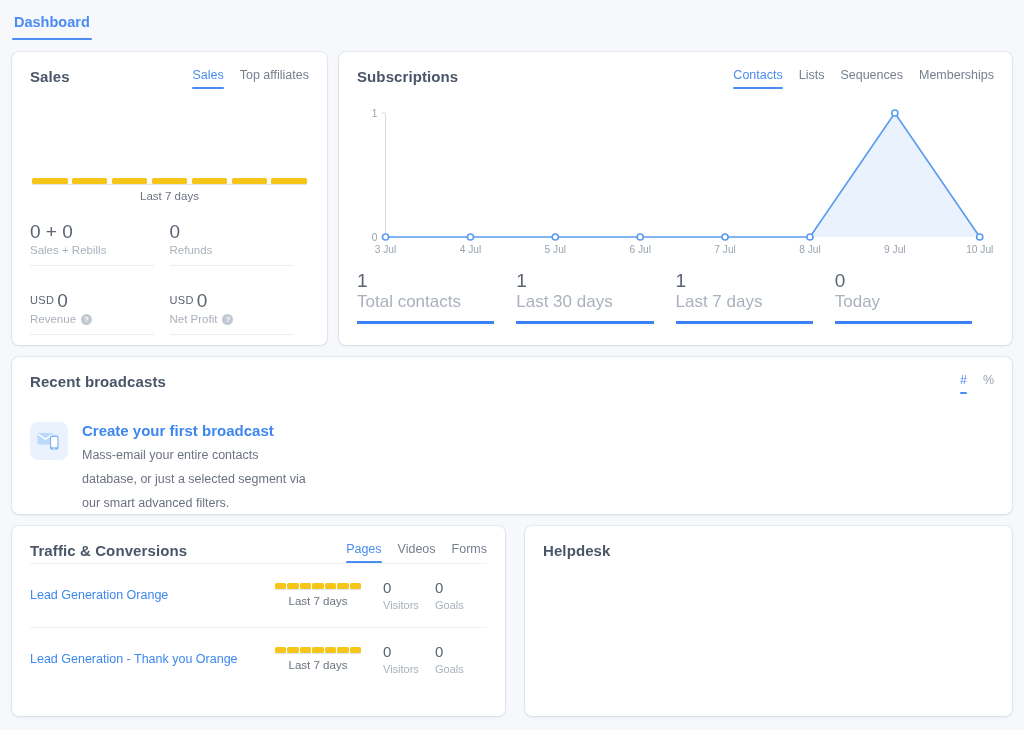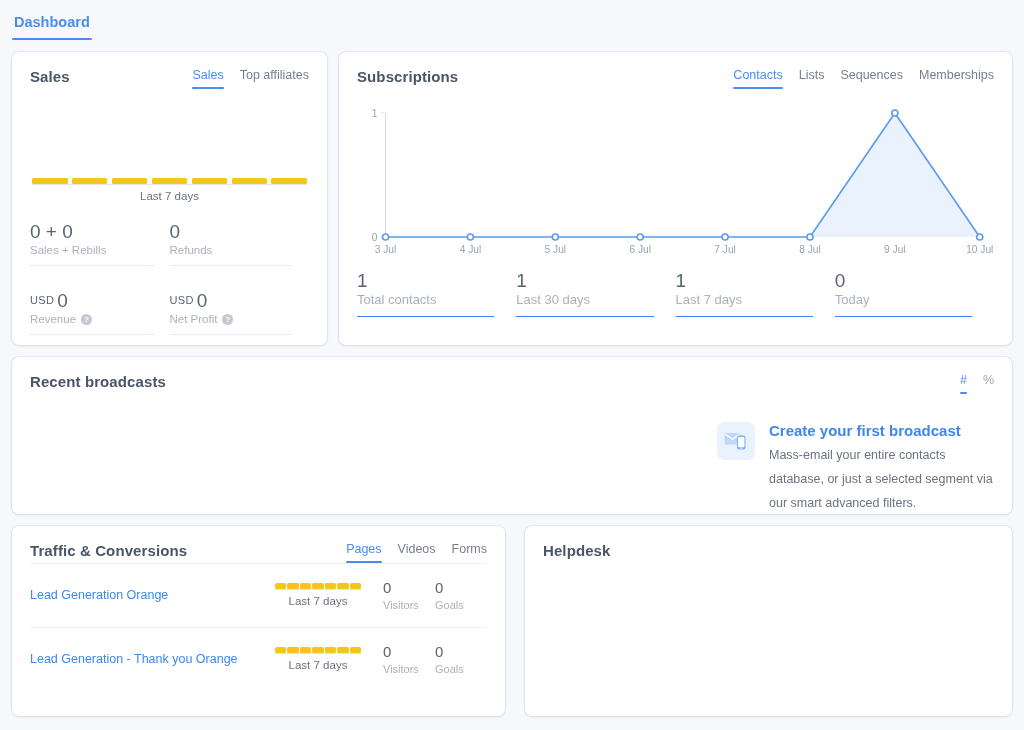--- a/index.html
+++ b/index.html
@@ -71,34 +71,34 @@
     color: #fff; font-size: 8px; line-height: 11px; text-align: center;
     display: inline-block; font-weight: bold; cursor: pointer;
   }
   .stat.second-row { margin-top: 18px; }
 
   
   .subs-chart { margin-top: 14px; height: 160px; position: relative; }
   .subs-stats { display: flex; margin-top: 6px; }
   .sstat { flex: 1; padding-right: 22px; }
   .sstat-val { font-size: 19px; color: #5a6472; line-height: 23px; }
-  .sstat-lbl { font-size: 13px; color: #aab1bc; padding-bottom: 9px; border-bottom: 1px solid #3b82f6; }
+  .sstat-lbl { font-size: 17px; color: #aab1bc; padding-bottom: 9px; border-bottom: 3px solid #3b82f6; }
 
   
   .bc-card { margin-top: 12px; height: 157px; padding: 16px 18px; position: relative; }
   .bc-toggle { display: flex; gap: 16px; align-items: flex-start; }
   .bc-tog {
     font-size: 12.5px; color: #9aa2ae; cursor: pointer; position: relative; padding-bottom: 7px;
   }
   .bc-tog.active { color: #4a8cf0; }
   .bc-tog.active::after {
     content: ""; position: absolute; left: 0; right: 0; bottom: 0;
     height: 2px; background: #4a8cf0; border-radius: 2px;
   }
-  .bc-empty { display: flex; gap: 14px; align-items: flex-start; justify-content: flex-end; margin-top: 28px; }
+  .bc-empty { display: flex; gap: 14px; align-items: flex-start; justify-content: flex-start; margin-top: 28px; }
   .bc-icon {
     width: 38px; height: 38px; border-radius: 8px; background: #eaf2fe;
     display: flex; align-items: center; justify-content: center; flex: none;
   }
   .bc-title { font-size: 15px; font-weight: bold; color: #3d87ee; cursor: pointer; }
   .bc-desc { font-size: 12.5px; color: #6b7280; line-height: 24px; margin-top: 4px; max-width: 225px; }
 
   
   .row3 { display: flex; gap: 20px; margin-top: 12px; }
   .tc-card { width: 493px; min-height: 190px; padding: 16px 18px 0 18px; }

